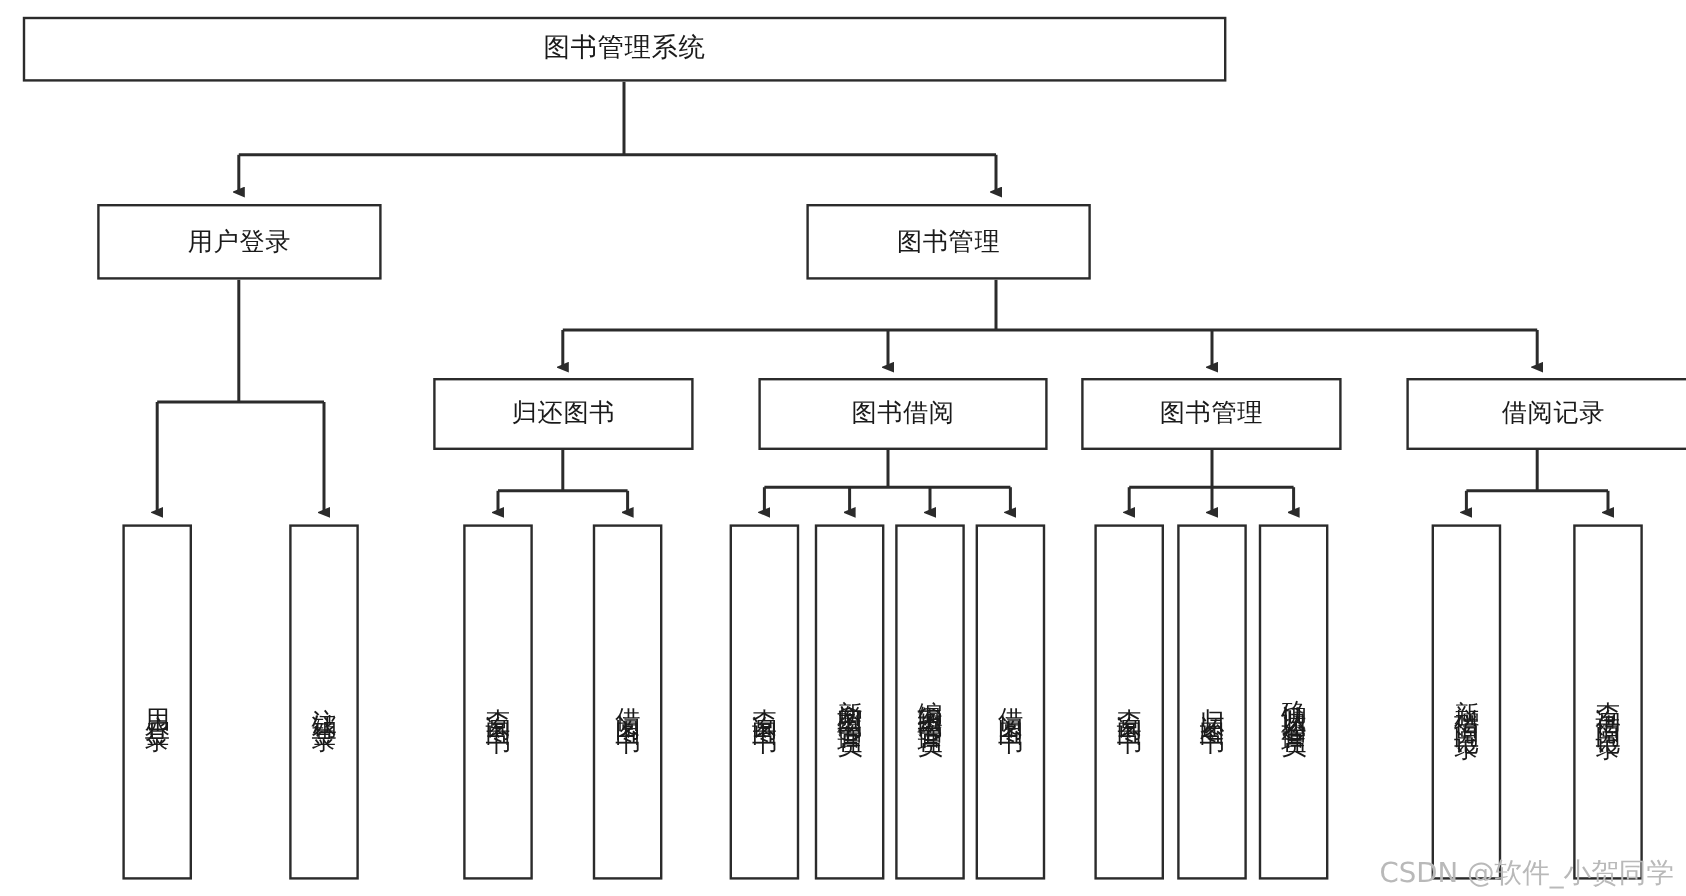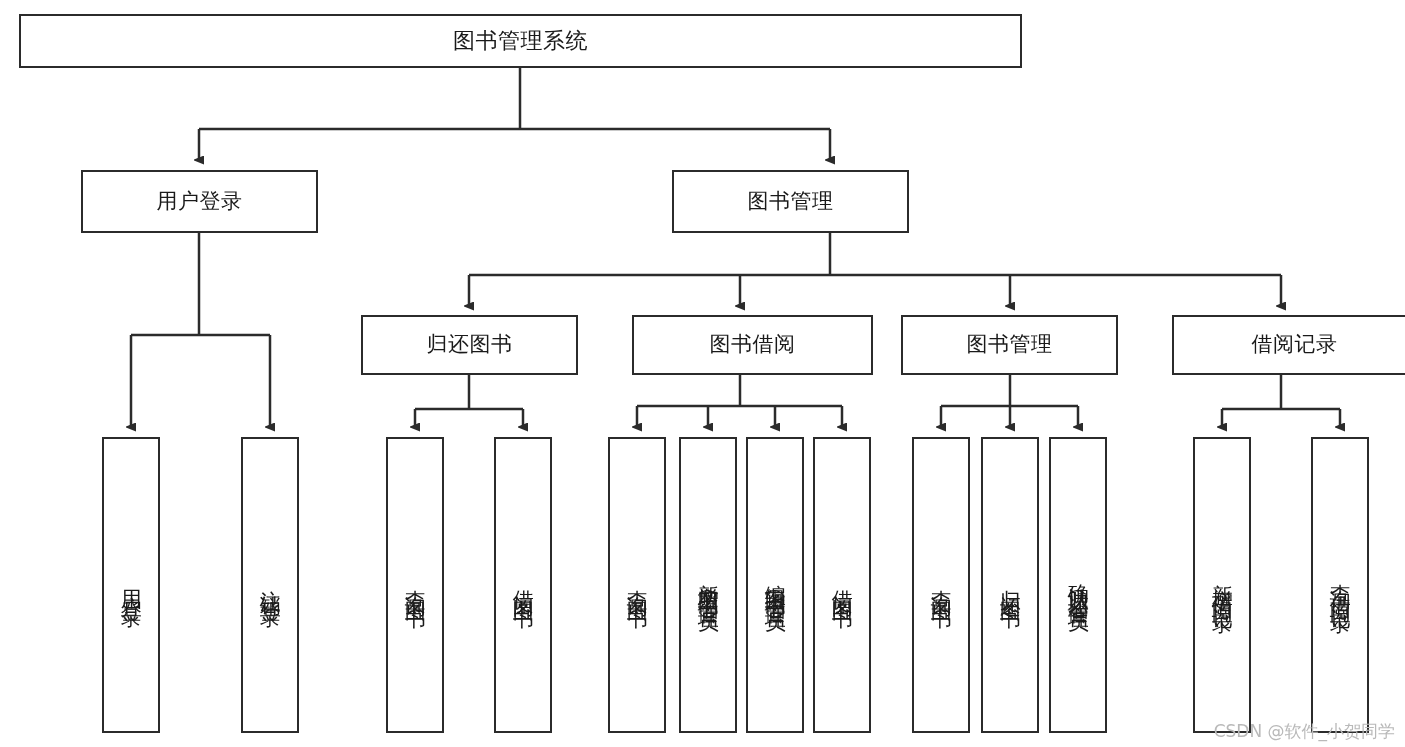--- a/index.html
+++ b/index.html
@@ -65,21 +65,21 @@
     max-height: 270px;
   }
   .node.vert.tall .label {
     max-height: 284px;
     letter-spacing: 4px;
   }
   .watermark {
     position: absolute;
     right: 10px;
     bottom: 4px;
-    font-size: 17px;
+    font-size: 23px;
     color: #b9b9b9;
     z-index: 5;
     white-space: nowrap;
     font-family: "DejaVu Sans", "Liberation Sans", sans-serif;
   }
 </style>
 </head>
 <body>
 
 <div id="canvas">

